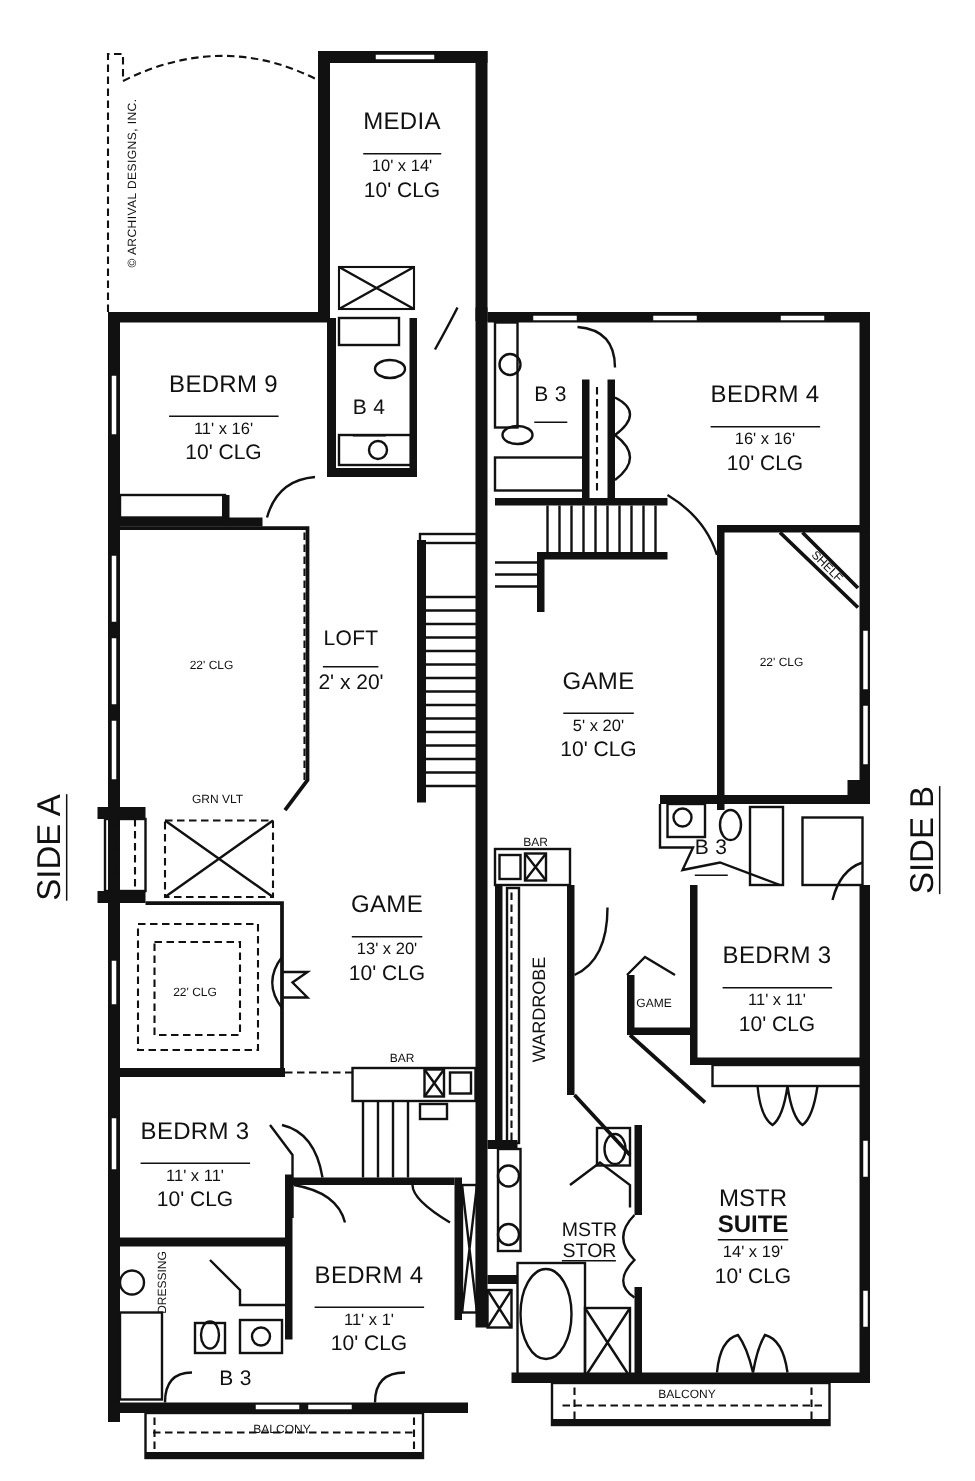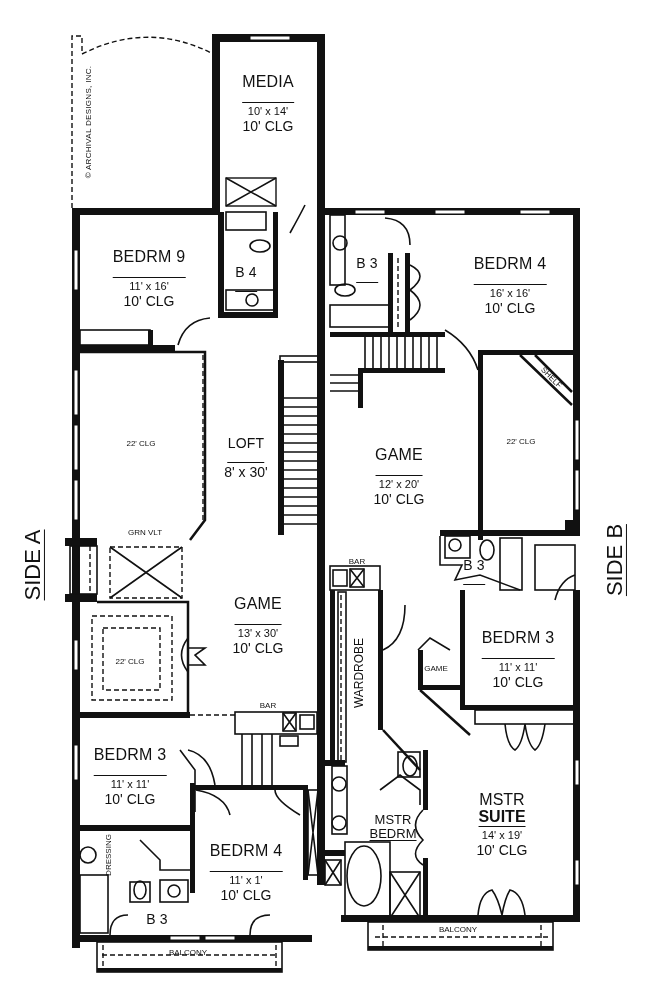--- a/index.html
+++ b/index.html
@@ -239,34 +239,34 @@
 <div class="lbl" style="left:149px; top:249px;">
   <div class="room-name">BEDRM 9</div>
   <div class="room-dim">11' x 16'</div>
   <div class="room-clg">10' CLG</div>
 </div>
 
 <div class="lbl" style="left:246px; top:264px;">
   <div class="room-name small">B 4</div>
 </div>
 
-<div class="lbl" style="left:246px; top:418px;margin-top:17px;">
+<div class="lbl" style="left:234px; top:418px;">
   <div class="room-name small">LOFT</div>
-  <div class="room-clg">8' x 30'</div>
+  <div class="room-clg">2' x 20'</div>
 </div>
 
 <div class="lbl tiny" style="left:141px; top:440px;">22' CLG</div>
 
 <div class="lbl tiny" style="left:145px; top:529px;">GRN VLT</div>
 
 <div class="lbl tiny" style="left:130px; top:658px;">22' CLG</div>
 
 <div class="lbl" style="left:258px; top:596px;">
   <div class="room-name">GAME</div>
-  <div class="room-dim">13' x 30'</div>
+  <div class="room-dim">13' x 20'</div>
   <div class="room-clg">10' CLG</div>
 </div>
 
 <div class="lbl tiny" style="left:268px; top:702px;">BAR</div>
 
 <div class="lbl" style="left:130px; top:747px;">
   <div class="room-name">BEDRM 3</div>
   <div class="room-dim">11' x 11'</div>
   <div class="room-clg">10' CLG</div>
 </div>
@@ -294,21 +294,21 @@
   <div class="room-dim">16' x 16'</div>
   <div class="room-clg">10' CLG</div>
 </div>
 
 <div class="lbl tiny" style="left:551px; top:374px; transform: translateX(-50%) rotate(45deg);">SHELF</div>
 
 <div class="lbl tiny" style="left:521px; top:438px;">22' CLG</div>
 
 <div class="lbl" style="left:399px; top:447px;">
   <div class="room-name">GAME</div>
-  <div class="room-dim">12' x 20'</div>
+  <div class="room-dim">5' x 20'</div>
   <div class="room-clg">10' CLG</div>
 </div>
 
 <div class="lbl" style="left:474px; top:557px;">
   <div class="room-name small">B 3</div>
 </div>
 
 <div class="lbl tiny" style="left:357px; top:558px;">BAR</div>
 
 <div class="vert" style="left:359px; top:673px; font-size:12px;">WARDROBE</div>
@@ -316,21 +316,21 @@
 <div class="lbl tiny" style="left:436px; top:665px;">GAME</div>
 
 <div class="lbl" style="left:518px; top:630px;">
   <div class="room-name">BEDRM 3</div>
   <div class="room-dim">11' x 11'</div>
   <div class="room-clg">10' CLG</div>
 </div>
 
 <div class="lbl" style="left:393px; top:813px; font-size:13px; line-height:1.05;">
   <div>MSTR</div>
-  <div style="border-bottom:1.5px solid #111; display:inline-block;">BEDRM</div>
+  <div style="border-bottom:1.5px solid #111; display:inline-block;">STOR</div>
 </div>
 
 <div class="lbl" style="left:502px; top:792px; font-size:16px; line-height:1.05;">
   <div>MSTR</div>
   <div style="border-bottom:1.5px solid #111; display:inline-block;font-weight:bold;">SUITE</div>
   <div class="room-dim">14' x 19'</div>
   <div class="room-clg">10' CLG</div>
 </div>
 
 <div class="lbl tiny" style="left:458px; top:926px;">BALCONY</div>

